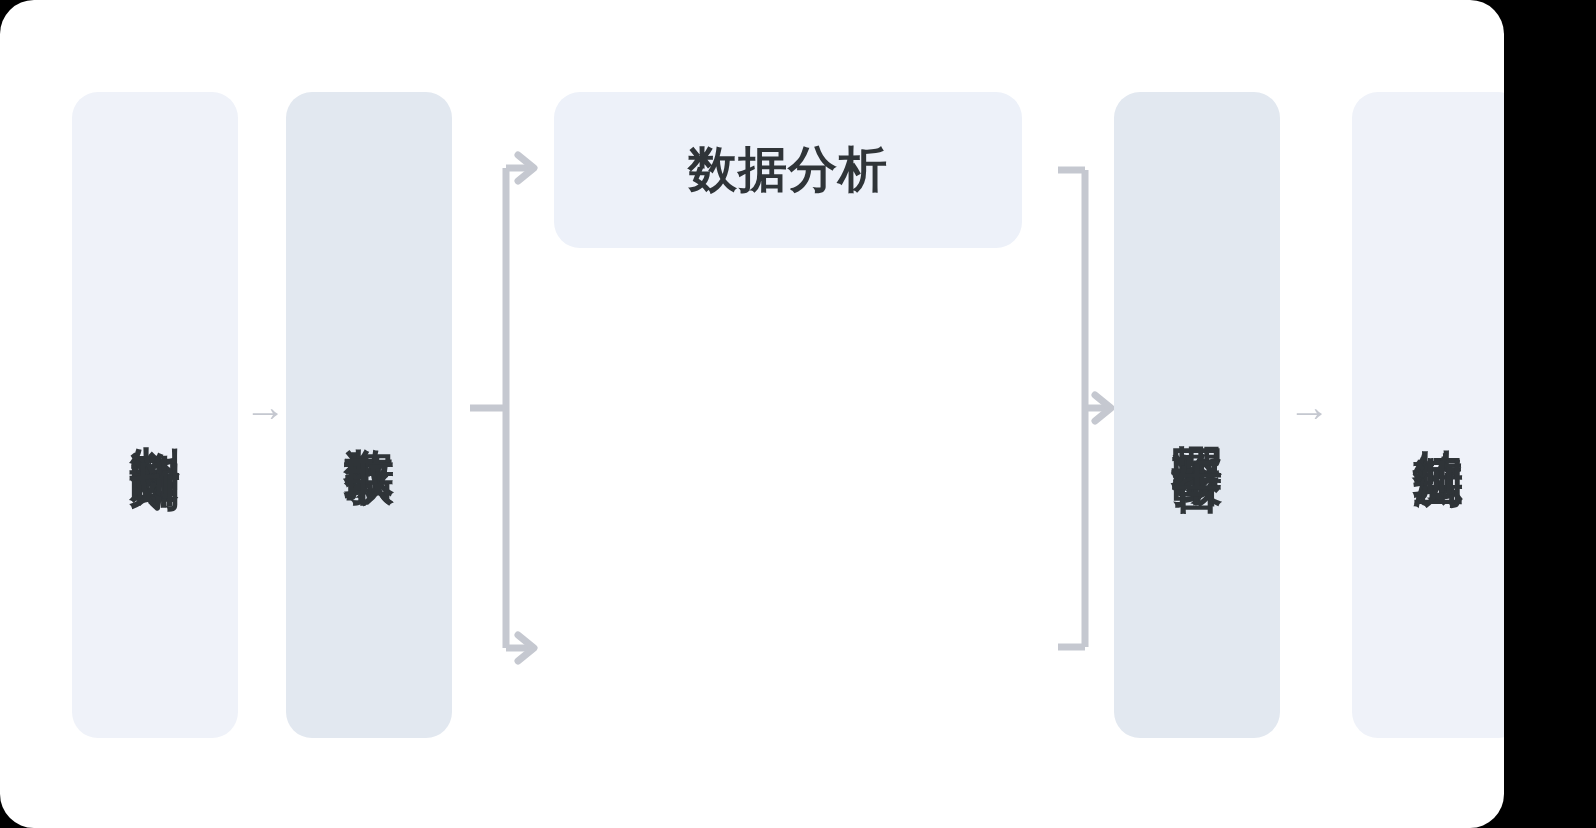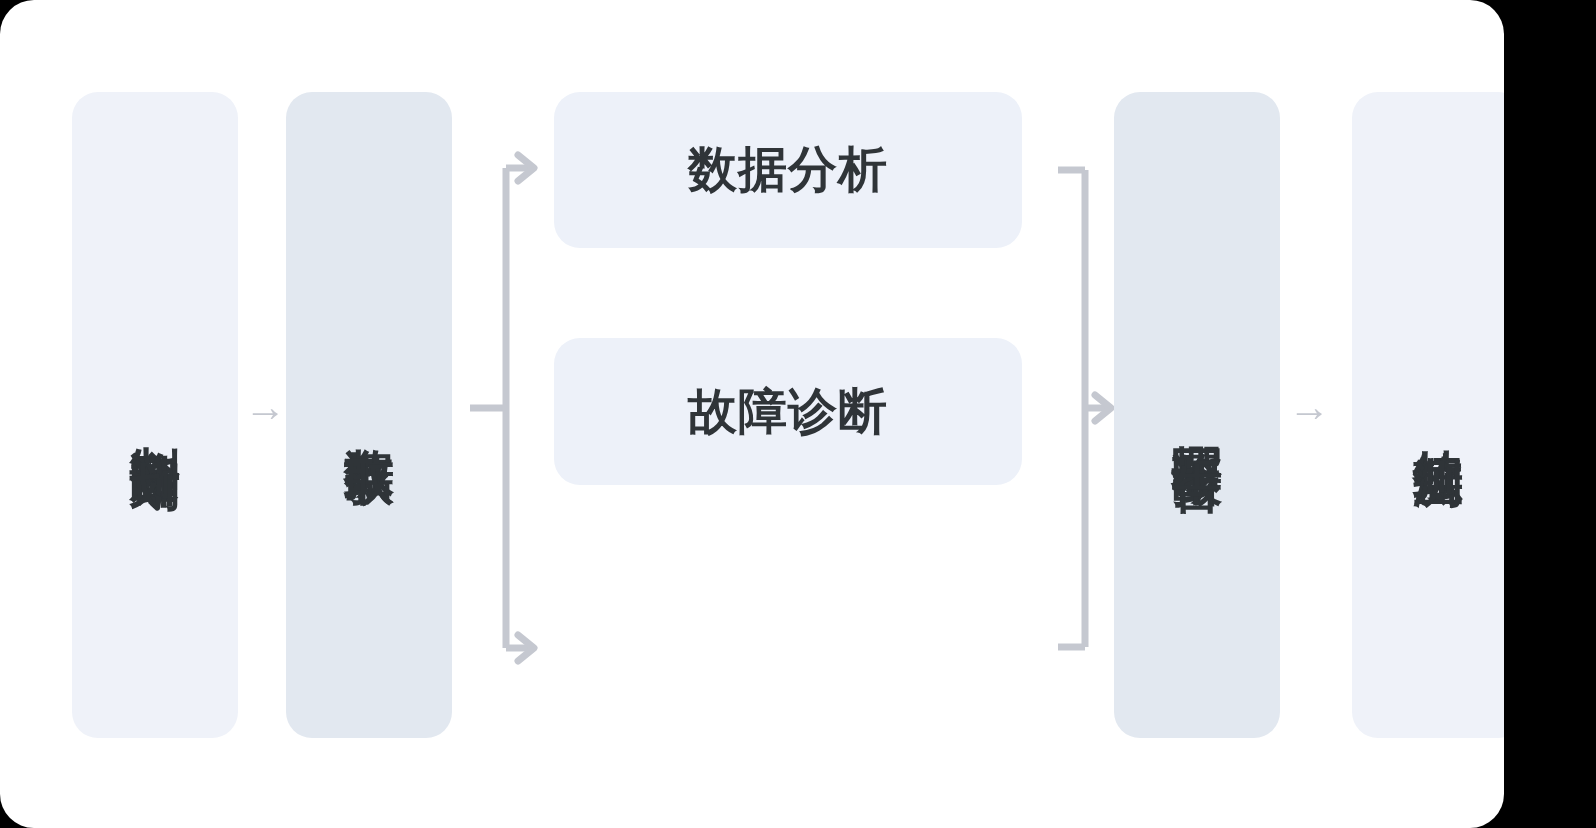--- a/index.html
+++ b/index.html
@@ -122,23 +122,20 @@
   </div>
 
   <div class="node tall" id="node-acquire">
     <span class="label">数据获取</span>
   </div>
 
   <div class="node wide" id="node-analysis">
     <span class="label">数据分析</span>
   </div>
 
-  <div class="node wide" id="node-fault">
-    <span class="label">故障诊断</span>
-  </div>
 
 
   <div class="node tall" id="node-report">
     <span class="label">撰写诊断报告</span>
   </div>
 
   <div class="node tall" id="node-monitor">
     <span class="label">持续监测</span>
   </div>
 

